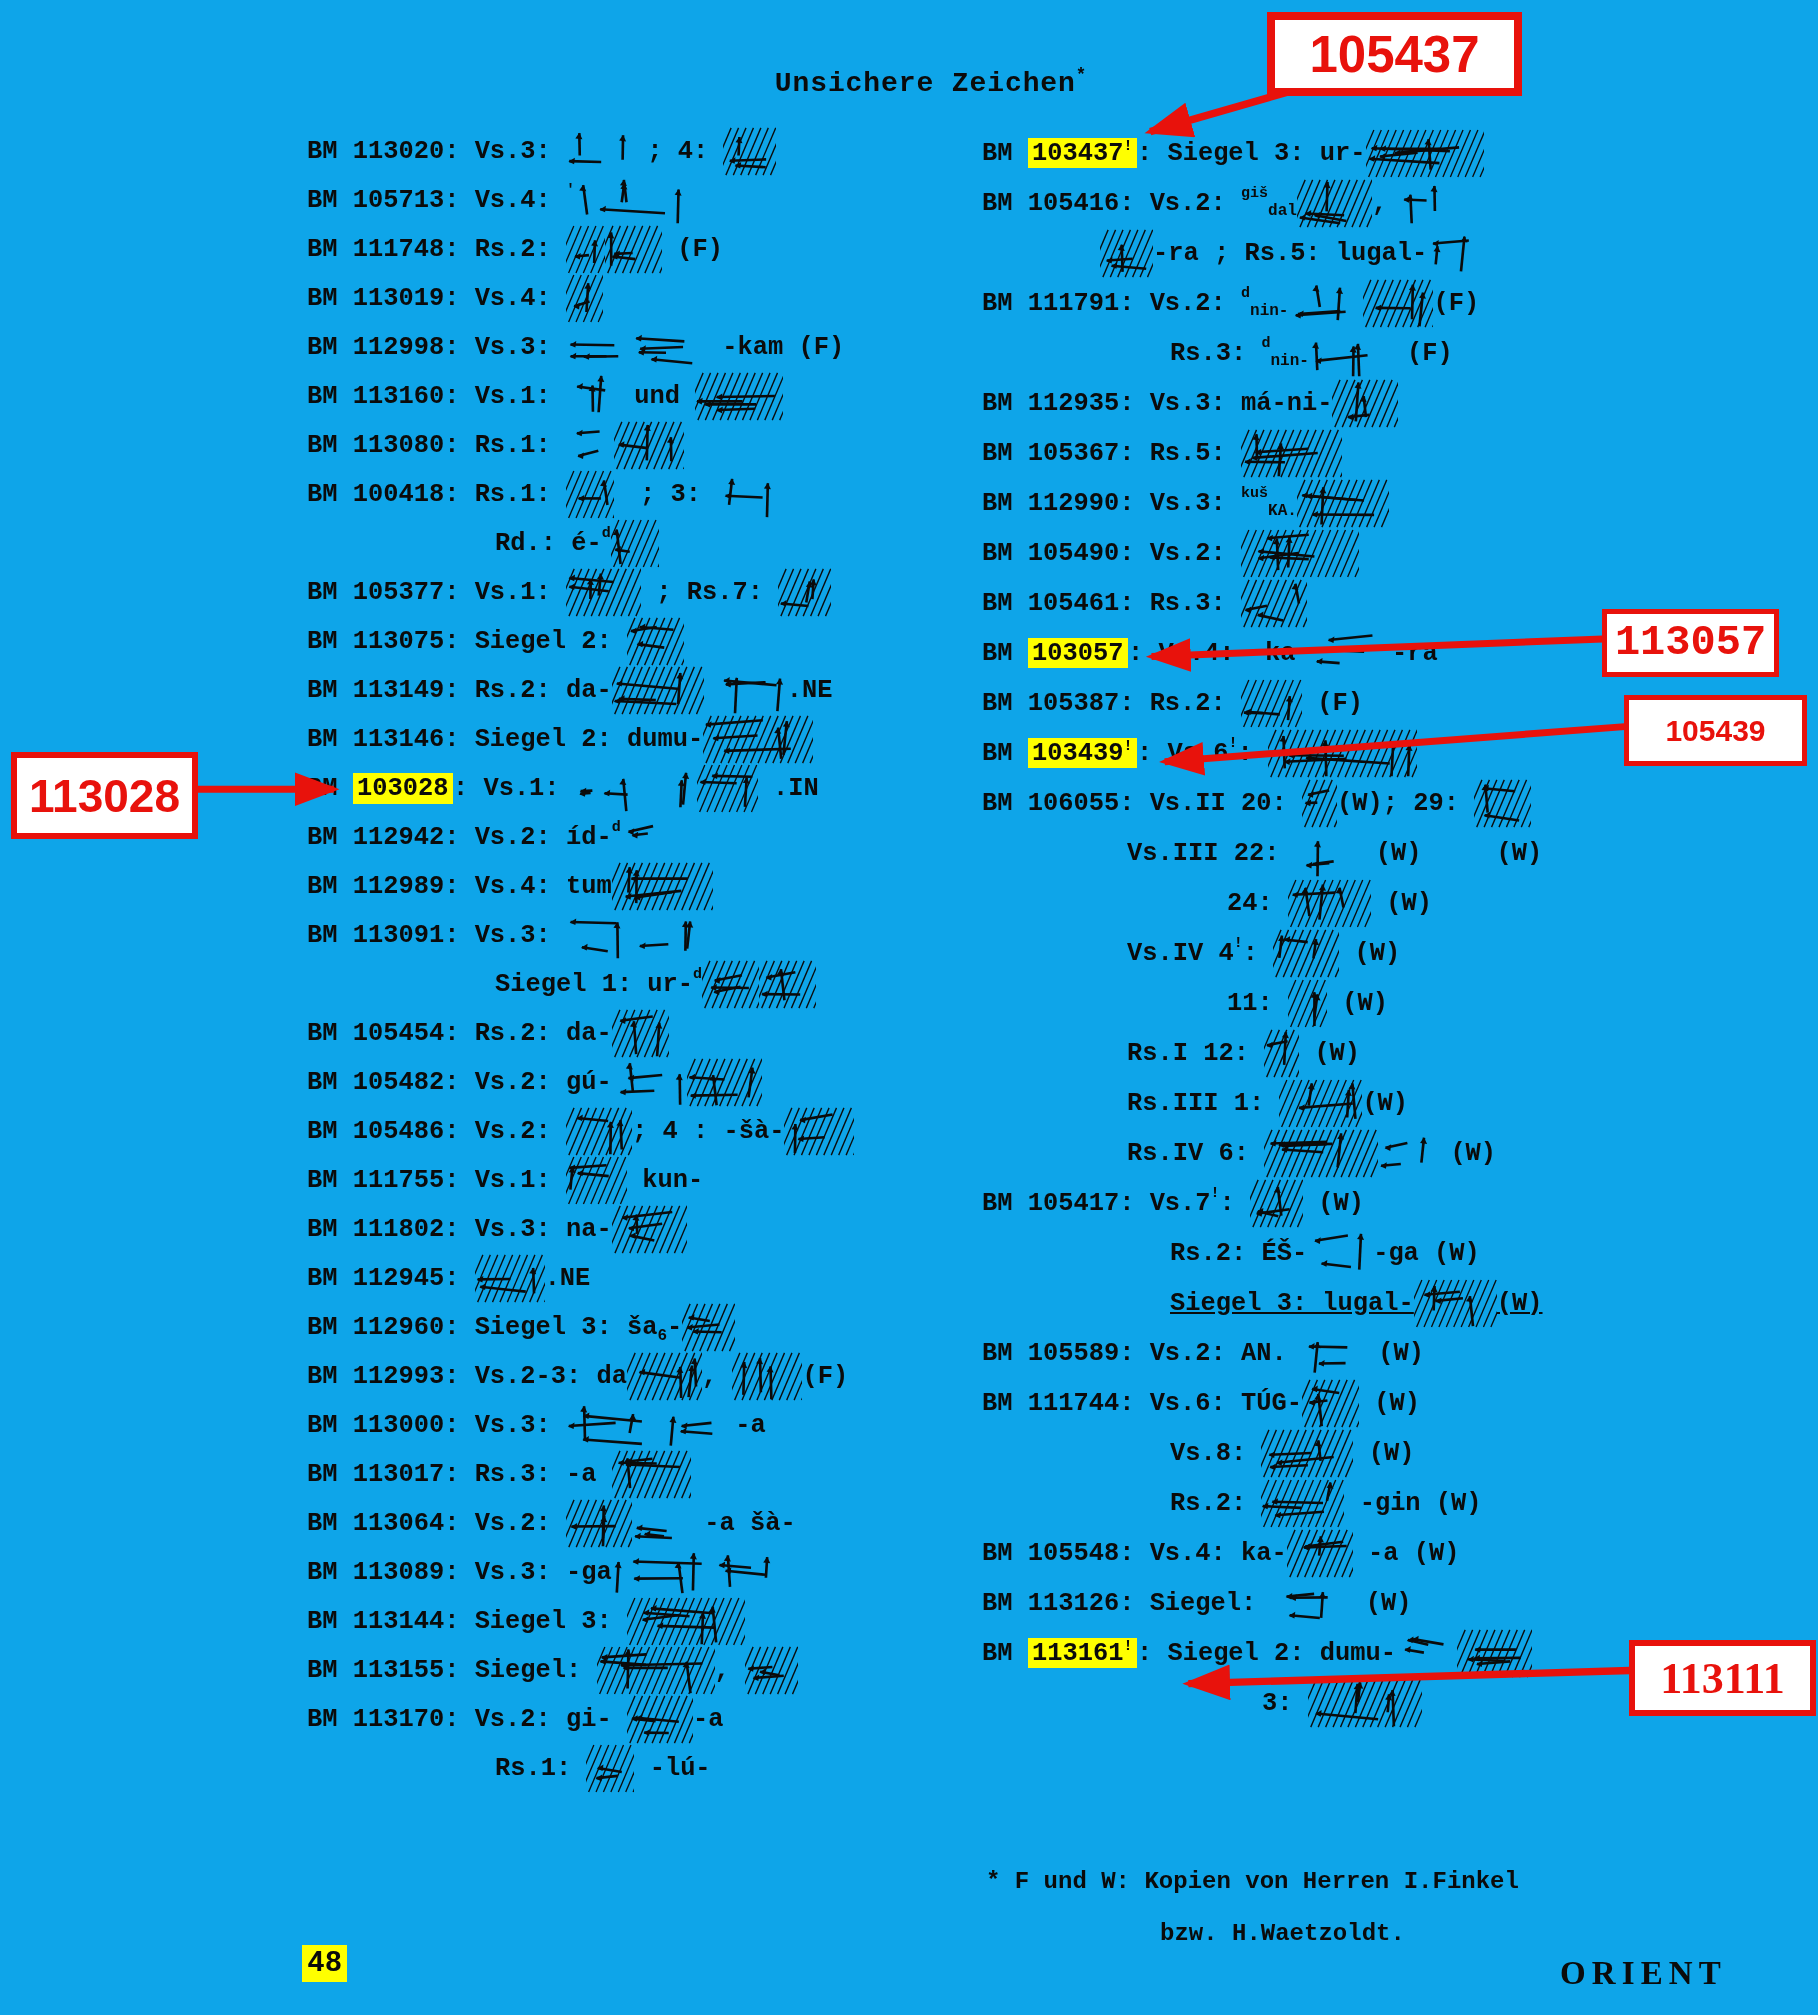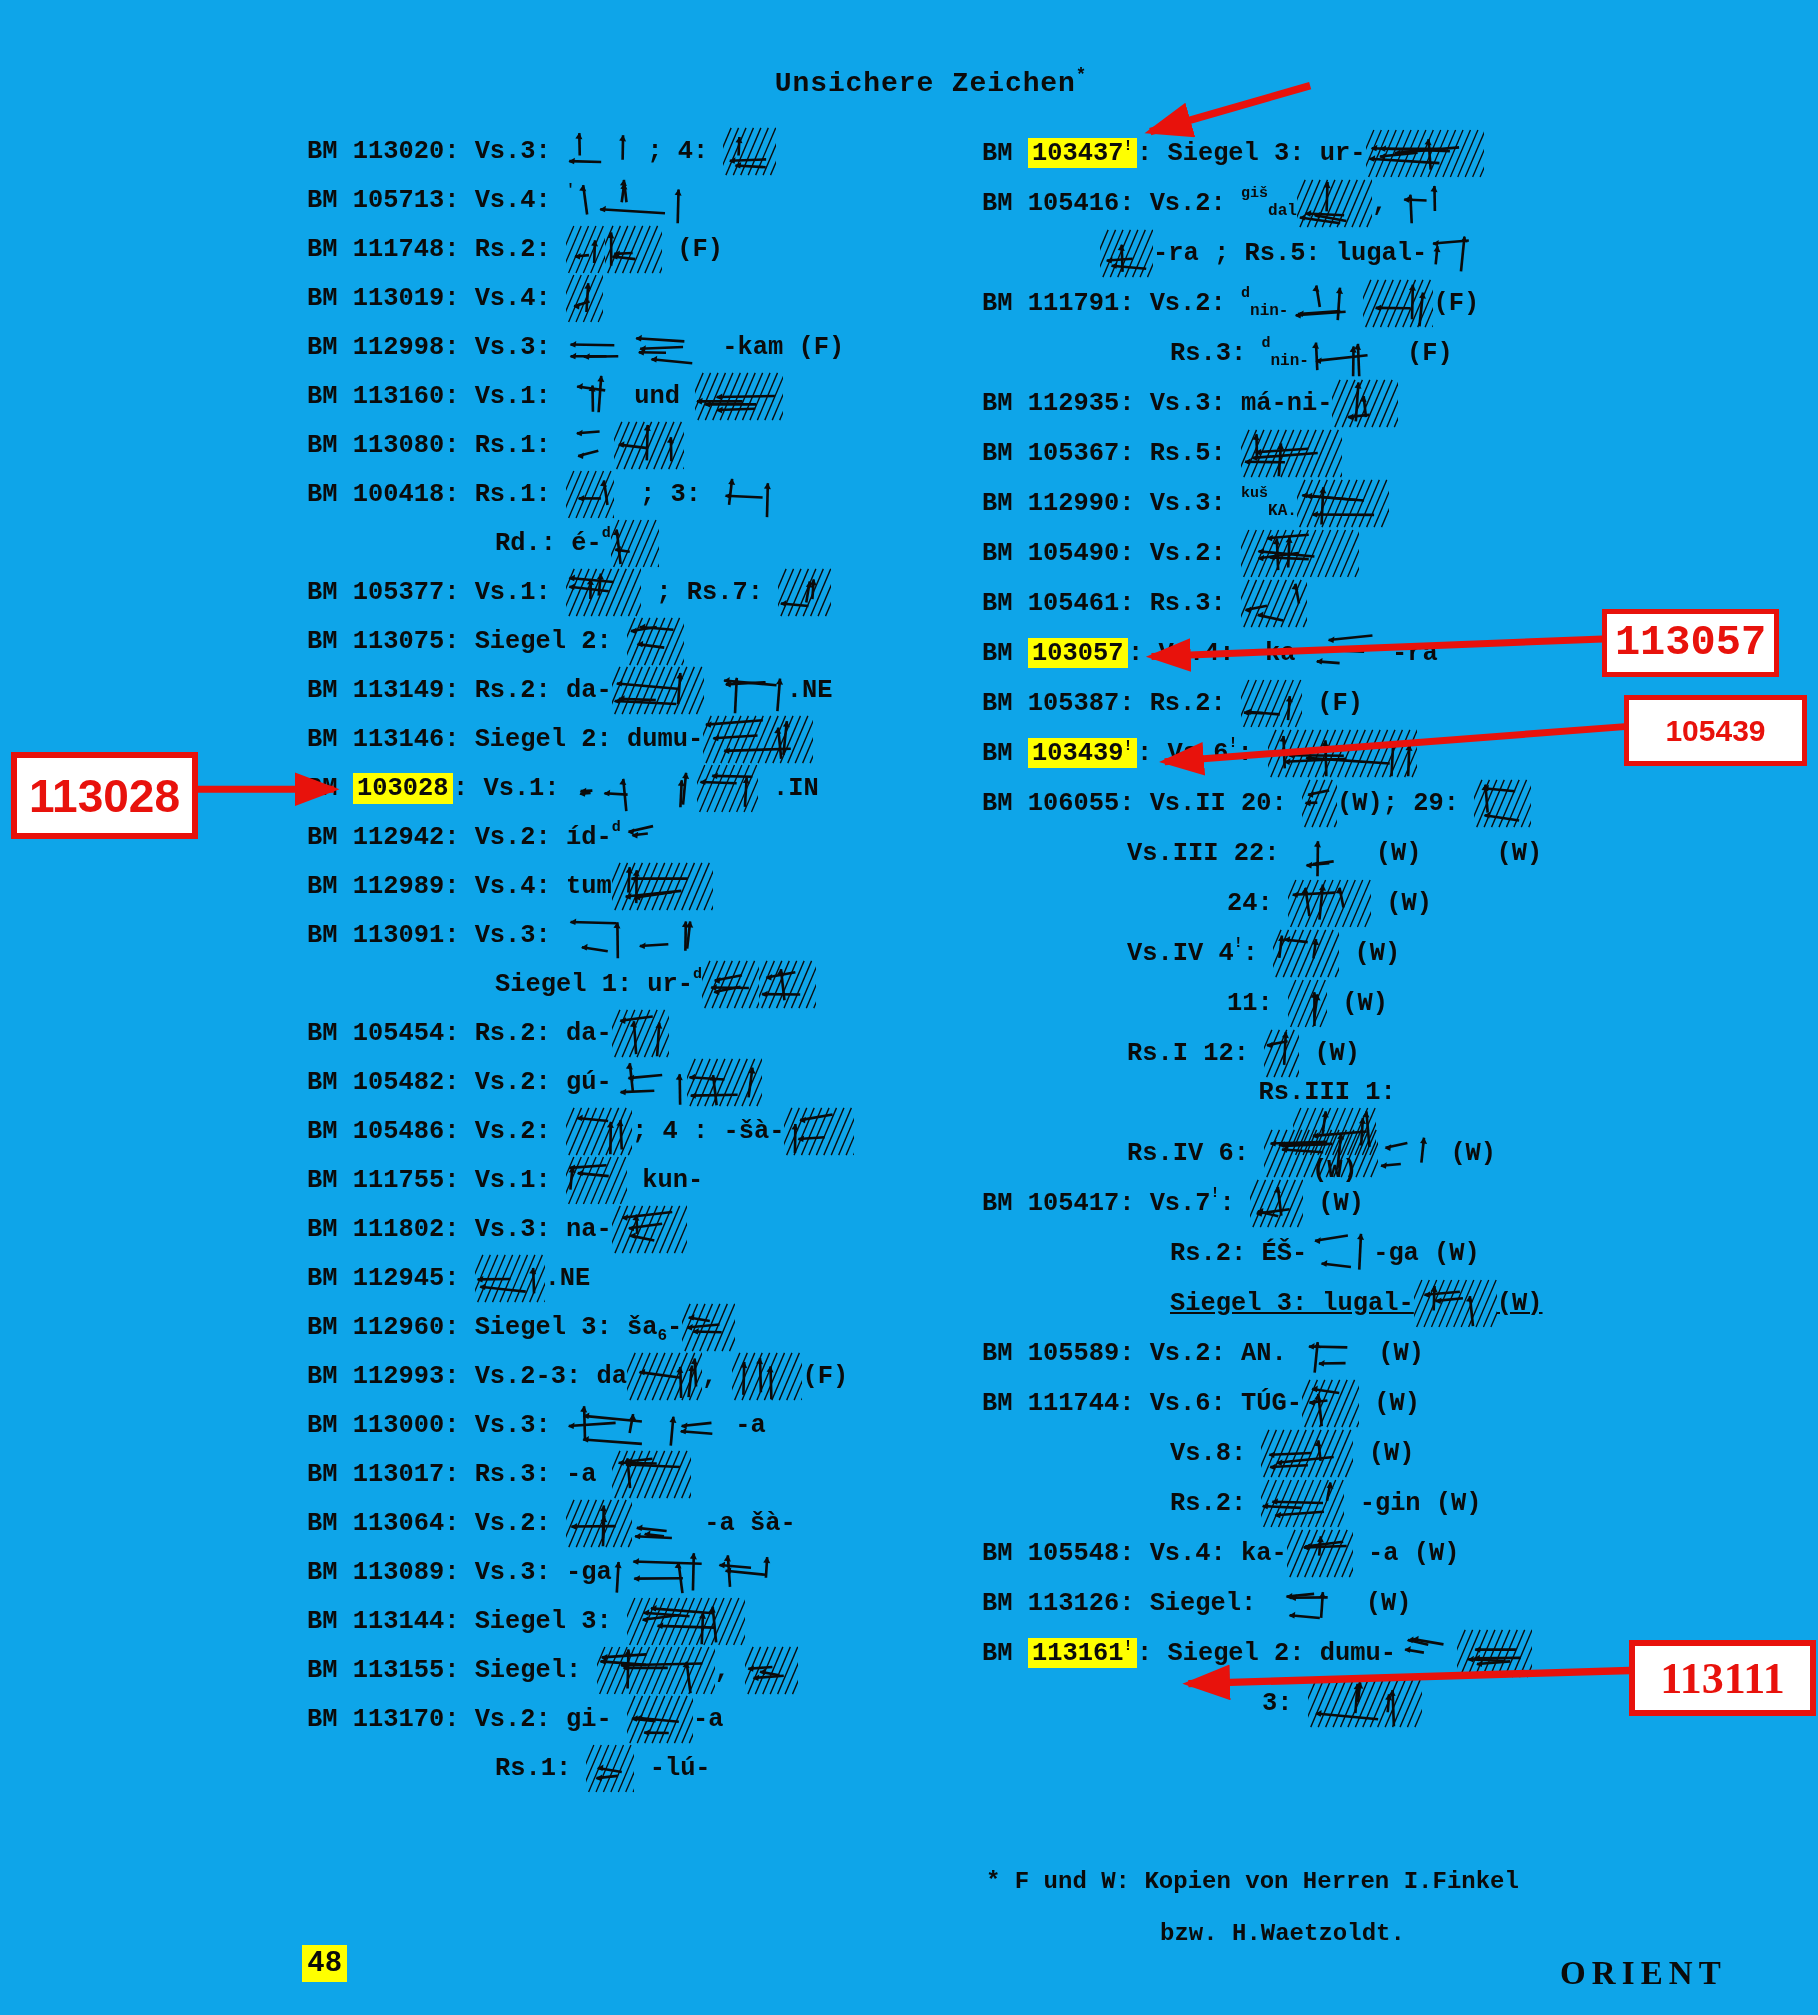--- a/index.html
+++ b/index.html
@@ -1330,21 +1330,21 @@
             <path d="M7 37 L54 28" stroke="#0b0b0b" stroke-width="6" fill="none"></path>
             <path d="M5 38 l15 -9 l-2 15 z" fill="#0b0b0b"></path>
             <line x1="-28" y1="110" x2="18" y2="2" stroke="#0b0b0b" stroke-width="3"></line>
             <line x1="-11" y1="110" x2="35" y2="2" stroke="#0b0b0b" stroke-width="3"></line>
             <line x1="6" y1="110" x2="52" y2="2" stroke="#0b0b0b" stroke-width="3"></line>
             <line x1="23" y1="110" x2="69" y2="2" stroke="#0b0b0b" stroke-width="3"></line>
             <line x1="40" y1="110" x2="86" y2="2" stroke="#0b0b0b" stroke-width="3"></line>
             <line x1="57" y1="110" x2="103" y2="2" stroke="#0b0b0b" stroke-width="3"></line>
             <line x1="74" y1="110" x2="120" y2="2" stroke="#0b0b0b" stroke-width="3"></line>
           </svg></span><span> (W)</span></div>
-      <div class="line" style="padding-left: 145px; flex-direction: column;"><span>Rs.III 1: </span><span class="sign"><svg width="83" height="49" viewBox="0 0 190 112" xmlns="http://www.w3.org/2000/svg">
+      <div class="line" style="padding-left: 145px;"><span>Rs.III 1: </span><span class="sign"><svg width="83" height="49" viewBox="0 0 190 112" xmlns="http://www.w3.org/2000/svg">
             <path d="M168 10 L175 91" stroke="#0b0b0b" stroke-width="6" fill="none"></path>
             <path d="M168 9 l-9 13 l16 2 z" fill="#0b0b0b"></path>
             <path d="M75 10 L68 61" stroke="#0b0b0b" stroke-width="6" fill="none"></path>
             <path d="M75 9 l-9 13 l16 2 z" fill="#0b0b0b"></path>
             <path d="M160 25 L156 88" stroke="#0b0b0b" stroke-width="6" fill="none"></path>
             <path d="M160 24 l-9 13 l16 2 z" fill="#0b0b0b"></path>
             <path d="M46 66 L169 56" stroke="#0b0b0b" stroke-width="6" fill="none"></path>
             <path d="M44 67 l15 -9 l-2 15 z" fill="#0b0b0b"></path>
             <line x1="-28" y1="110" x2="18" y2="2" stroke="#0b0b0b" stroke-width="3"></line>
             <line x1="-11" y1="110" x2="35" y2="2" stroke="#0b0b0b" stroke-width="3"></line>
@@ -1612,20 +1612,21 @@
         <path d="M0,0 L6.4,2.4 L0,4.8 z" fill="#e8120c"></path>
       </marker>
     </defs>
     <line x1="2990" y1="195" x2="2625" y2="300" stroke="#e8120c" stroke-width="17" marker-end="url(#ah)"></line>
     <line x1="3658" y1="1458" x2="2628" y2="1498" stroke="#e8120c" stroke-width="16" marker-end="url(#ah)"></line>
     <line x1="3708" y1="1658" x2="2658" y2="1738" stroke="#e8120c" stroke-width="16" marker-end="url(#ah)"></line>
     <line x1="432" y1="1801" x2="762" y2="1801" stroke="#e8120c" stroke-width="16" marker-end="url(#ah)"></line>
     <line x1="3720" y1="3812" x2="2712" y2="3842" stroke="#e8120c" stroke-width="17" marker-end="url(#ah)"></line>
   </svg>
 
+  <div class="rbox" id="box-105437">105437</div>
   <div class="rbox" id="box-113057">113057</div>
   <div class="rbox" id="box-105439">105439</div>
   <div class="rbox" id="box-113028">113028</div>
   <div class="rbox" id="box-113111">113111</div>
 
   <div class="footnote" id="footnote1">* F und W: Kopien von Herren I.Finkel</div>
   <div class="footnote" id="footnote2">bzw. H.Waetzoldt.</div>
 
   <div class="pageno">48</div>
   <div class="journal">ORIENT</div>

